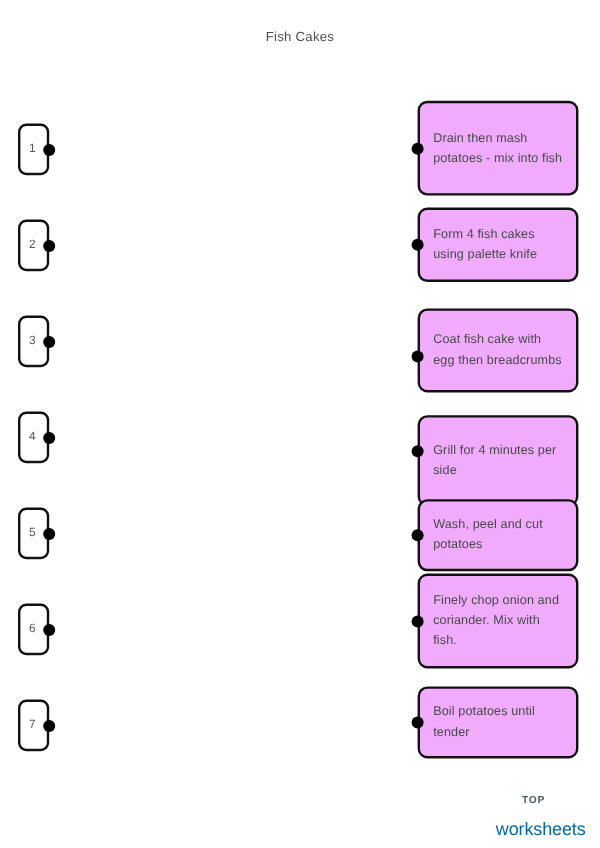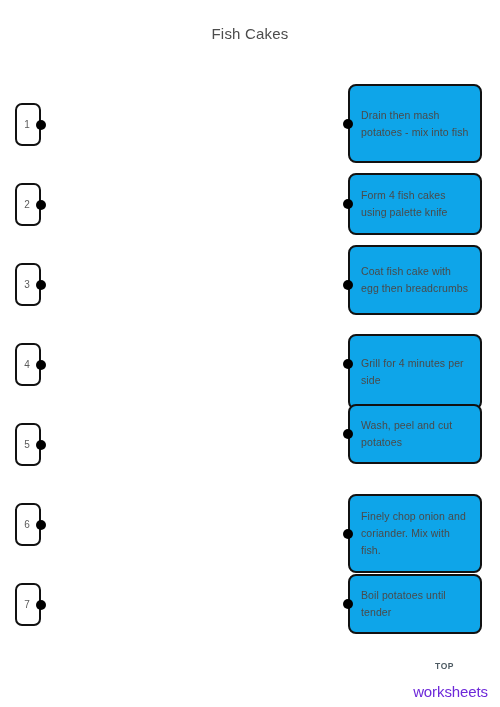--- a/index.html
+++ b/index.html
@@ -14,21 +14,21 @@
   }
 
   .page { position: relative; width: 500px; height: 707px; }
 
   .title {
     position: absolute;
     top: 25px;
     left: 0;
     width: 500px;
     text-align: center;
-    font-size: 15px;
+    font-size: 11px;
     color: #4c4c4c;
     letter-spacing: .2px;
   }
 
   .instruction {
     position: absolute;
     top: 58px;
     left: 14px;
     font-size: 11.5px;
     color: #4c4c4c;
@@ -84,21 +84,21 @@
     width: 140px;
   }
   .stmt-row { position: relative; }
   .stmt-box {
     position: absolute;
     left: 0;
     top: 0;
     width: 134px;
     border: 2.4px solid #111111;
     border-radius: 8px;
-    background: #0ea5e9;
+    background: #f0abfc;
     display: flex;
     align-items: center;
     padding: 0 9px 0 11px;
   }
   .stmt-text {
     font-size: 10.5px;
     line-height: 17px;
     color: #4a4a4a;
     letter-spacing: .1px;
   }
@@ -123,21 +123,21 @@
     font-size: 8.5px;
     color: #4d5a62;
     letter-spacing: .6px;
     font-weight: bold;
     display: block;
     margin-bottom: 14px;
     margin-left: -12px;
   }
   .logo-bottom {
     font-size: 15px;
-    color: #6d28d9;
+    color: #0369a1;
     letter-spacing: -.1px;
     display: block;
   }
 </style>
 </head>
 <body>
 
 <div class="page">
 
   <div class="title">Fish Cakes</div>
@@ -188,45 +188,45 @@
     </div>
   </div>
 
   <div class="stmt-col">
     <div class="stmt-row" style="height:89px">
       <div class="stmt-box" style="height:79px">
         <span class="stmt-text">Drain then mash potatoes - mix into fish</span>
       </div>
       <div class="dot-left" style="top:34.5px"></div>
     </div>
-    <div class="stmt-row" style="height:72px">
+    <div class="stmt-row" style="height:84px">
       <div class="stmt-box" style="height:62px">
         <span class="stmt-text">Form 4 fish cakes using palette knife</span>
       </div>
       <div class="dot-left" style="top:26px"></div>
     </div>
     <div class="stmt-row" style="height:89px">
       <div class="stmt-box" style="height:70px">
         <span class="stmt-text">Coat fish cake with egg then breadcrumbs</span>
       </div>
       <div class="dot-left" style="top:34.5px"></div>
     </div>
     <div class="stmt-row" style="height:70px">
       <div class="stmt-box" style="height:76px">
         <span class="stmt-text">Grill for 4 minutes per side</span>
       </div>
       <div class="dot-left" style="top:25px"></div>
     </div>
-    <div class="stmt-row" style="height:90px">
+    <div class="stmt-row" style="height:62px">
       <div class="stmt-box" style="height:60px">
         <span class="stmt-text">Wash, peel and cut potatoes</span>
       </div>
       <div class="dot-left" style="top:25px"></div>
     </div>
-    <div class="stmt-row" style="height:80px">
+    <div class="stmt-row" style="height:94px">
       <div class="stmt-box" style="height:79px">
         <span class="stmt-text">Finely chop onion and coriander. Mix with fish.</span>
       </div>
       <div class="dot-left" style="top:34.5px"></div>
     </div>
     <div class="stmt-row" style="height:56px">
       <div class="stmt-box" style="height:60px">
         <span class="stmt-text">Boil potatoes until tender</span>
       </div>
       <div class="dot-left" style="top:25px"></div>

